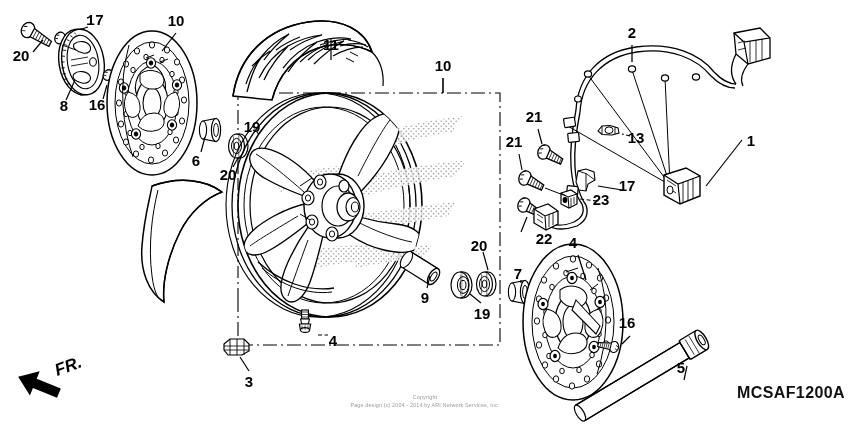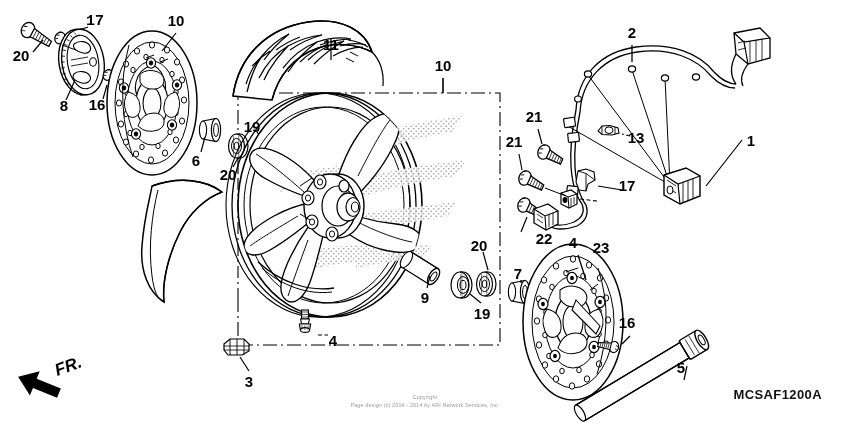--- a/index.html
+++ b/index.html
@@ -10,21 +10,21 @@
     color:#000;
   }
   #sheet{position:absolute;inset:0;width:850px;height:424px;background:#fff;}
   #art{position:absolute;left:0;top:0;width:850px;height:424px;}
   .lbl{
     position:absolute;font-family:"Liberation Sans","DejaVu Sans",sans-serif;
     font-size:15px;font-weight:700;color:#000;line-height:1;
     white-space:nowrap;letter-spacing:0px;
   }
   .partcode{
-    position:absolute;right:28px;bottom:22px;font-size:13px;
+    position:absolute;right:5px;bottom:22px;font-size:16px;
     font-weight:600;letter-spacing:.4px;color:#111;
     font-family:"Liberation Sans","DejaVu Sans",sans-serif;
   }
   .copy{
     position:absolute;left:0;right:0;bottom:14px;text-align:center;
     font-size:5.4px;color:#9a9a9a;line-height:1.45;
     font-family:"Liberation Sans","DejaVu Sans",sans-serif;
     letter-spacing:.15px;
   }
   .frtxt{
@@ -579,21 +579,21 @@
   <div class="lbl" style="left:627px;top:322px;transform:translate(-50%,-50%);">16</div>
   <div class="lbl" style="left:95px;top:21px;transform:translate(-50%,-50%);font-family:Liberation Mono, monospace;">17</div>
   <div class="lbl" style="left:21px;top:55px;transform:translate(-50%,-50%);">20</div>
   <div class="lbl" style="left:252px;top:126px;transform:translate(-50%,-50%);">19</div>
   <div class="lbl" style="left:482px;top:313px;transform:translate(-50%,-50%);">19</div>
   <div class="lbl" style="left:228px;top:174px;transform:translate(-50%,-50%);">20</div>
   <div class="lbl" style="left:479px;top:245px;transform:translate(-50%,-50%);">20</div>
   <div class="lbl" style="left:534px;top:116px;transform:translate(-50%,-50%);">21</div>
   <div class="lbl" style="left:514px;top:141px;transform:translate(-50%,-50%);">21</div>
   <div class="lbl" style="left:544px;top:238px;transform:translate(-50%,-50%);">22</div>
-  <div class="lbl" style="left:601px;top:199px;transform:translate(-50%,-50%);margin-top:48px;">23</div>
+  <div class="lbl" style="left:601px;top:199px;transform:translate(-50%,-50%);">23</div>
 
   <div class="frtxt">FR.</div>
 
   <div class="partcode">MCSAF1200A</div>
 
   <div class="copy">
     <div>Copyright</div>
     <div>Page design (c) 2004 - 2014 by ARI Network Services, Inc.</div>
   </div>
 

